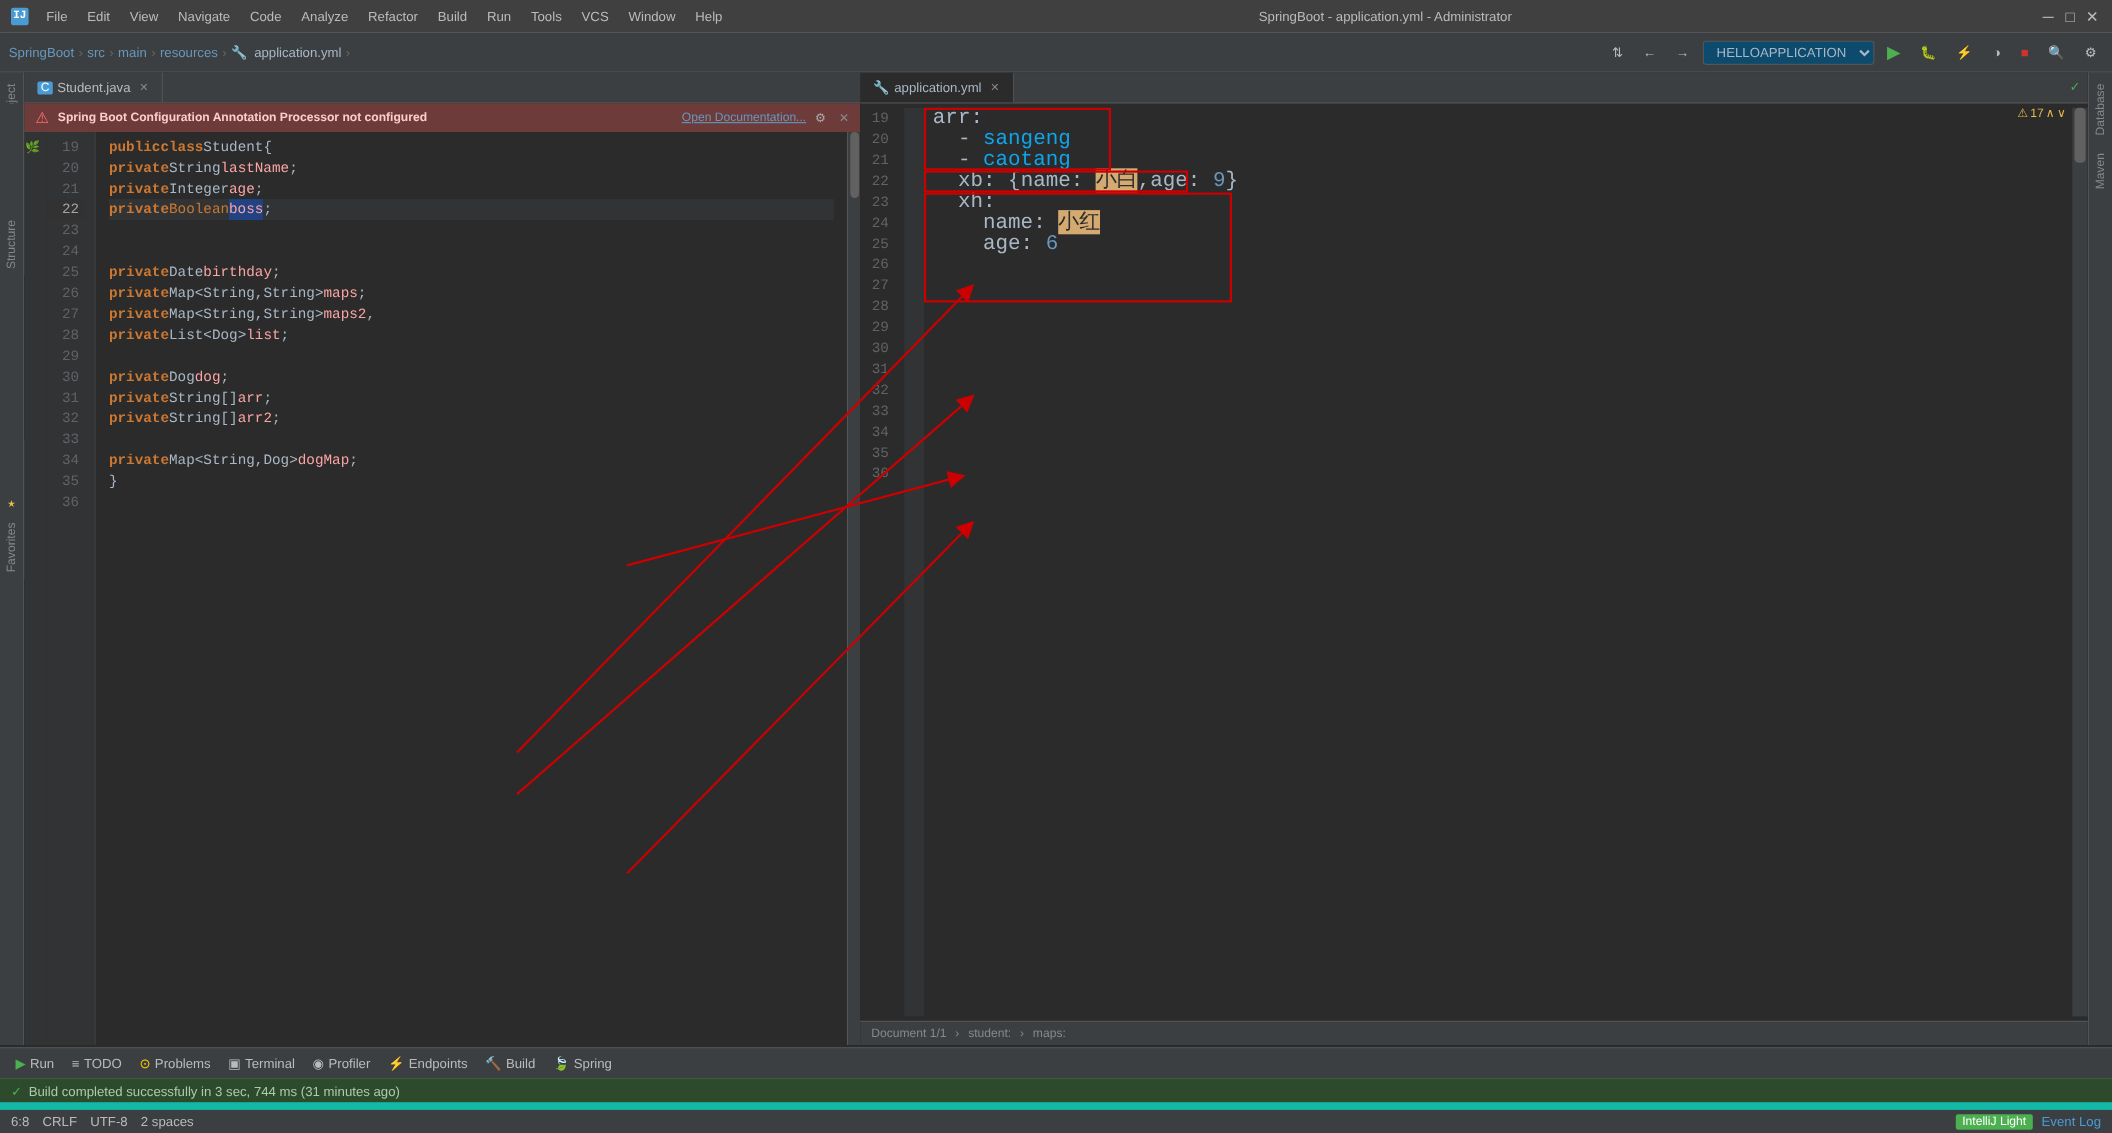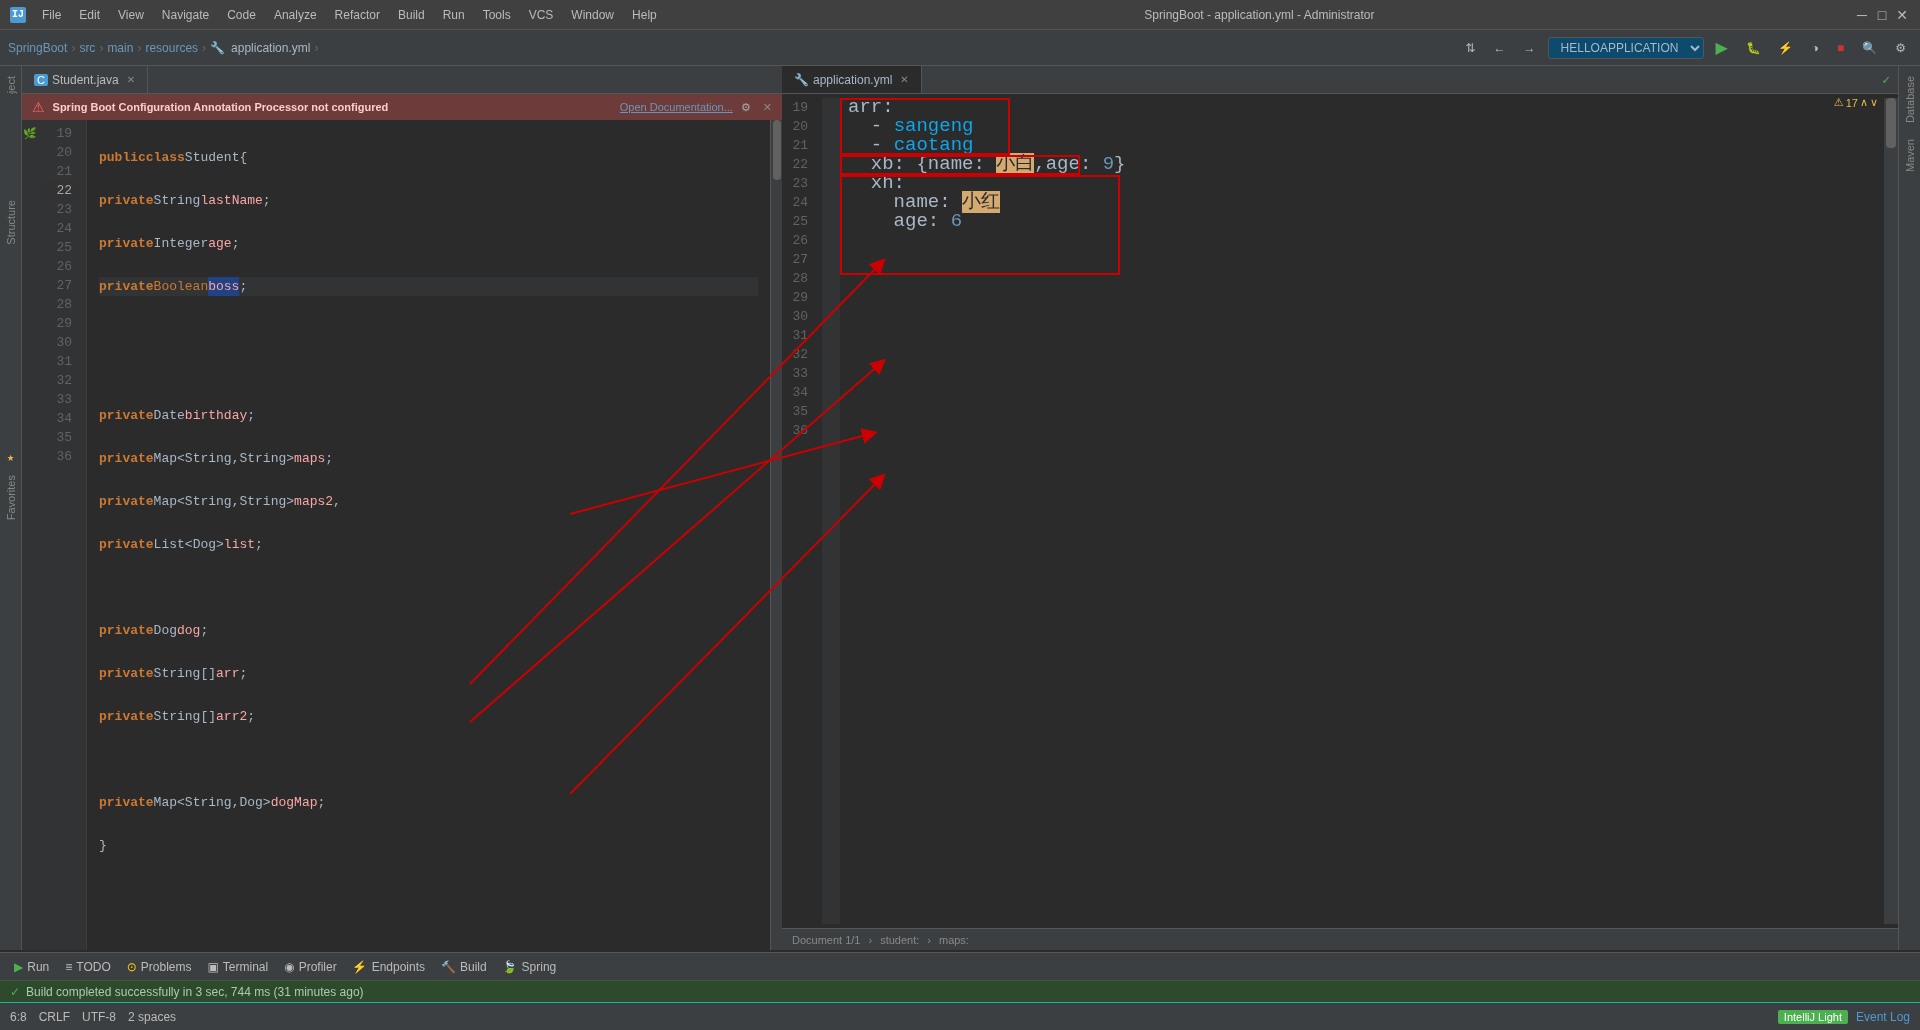--- a/index.html
+++ b/index.html
@@ -208,21 +208,20 @@
       padding: 4px 12px;
       overflow: hidden;
       font-size: 13px;
       line-height: 19px;
     }
     .code-line {
       height: 19px;
       white-space: pre;
       display: flex;
       align-items: center;
-      margin-top: 24px;
     }
     .code-line.active-bg { background: #313335; }
 
     
     .kw { color: #cc7832; font-weight: bold; }
     .type { color: #a9b7c6; }
     .field { color: #fca5a5; }
     .class-name { color: #a9b7c6; }
     .punc { color: #a9b7c6; }
     .bool-type { color: #cc7832; }
@@ -638,21 +637,21 @@
       <span style="color:#4caf50;">🍃</span>
       <span>Spring</span>
     </div>
   </div>
 
   <div id="build-status" style="position:absolute; bottom:28px; left:0; right:0; height:22px; background:#2d4a2d; display:flex; align-items:center; padding:0 10px; font-size:12px; font-family:Arial,sans-serif; color:#aaccaa; border-top:1px solid #3a5a3a;">
     <span style="color:#4caf50; margin-right:6px;">✓</span>
     <span>Build completed successfully in 3 sec, 744 ms (31 minutes ago)</span>
   </div>
 
-  <div style="position:absolute; bottom:0; left:0; right:0; height:28px; background:#3c3f41; display:flex; align-items:center; padding:0 10px; gap:12px; font-size:12px; font-family:Arial,sans-serif; color:#bbb; border-top:1px solid #14b8a6;">
+  <div style="position:absolute; bottom:0; left:0; right:0; height:28px; background:#3c3f41; display:flex; align-items:center; padding:0 10px; gap:12px; font-size:12px; font-family:Arial,sans-serif; color:#bbb; border-top:7px solid #14b8a6;">
     <span>6:8</span>
     <span>CRLF</span>
     <span>UTF-8</span>
     <span>2 spaces</span>
     <div style="margin-left:auto; display:flex; align-items:center; gap:8px;">
       <span style="background:#4caf50; color:white; padding:1px 6px; border-radius:2px; font-size:11px;">IntelliJ Light</span>
       <span style="cursor:pointer; color:#4a9bd4;">Event Log</span>
     </div>
   </div>
 

